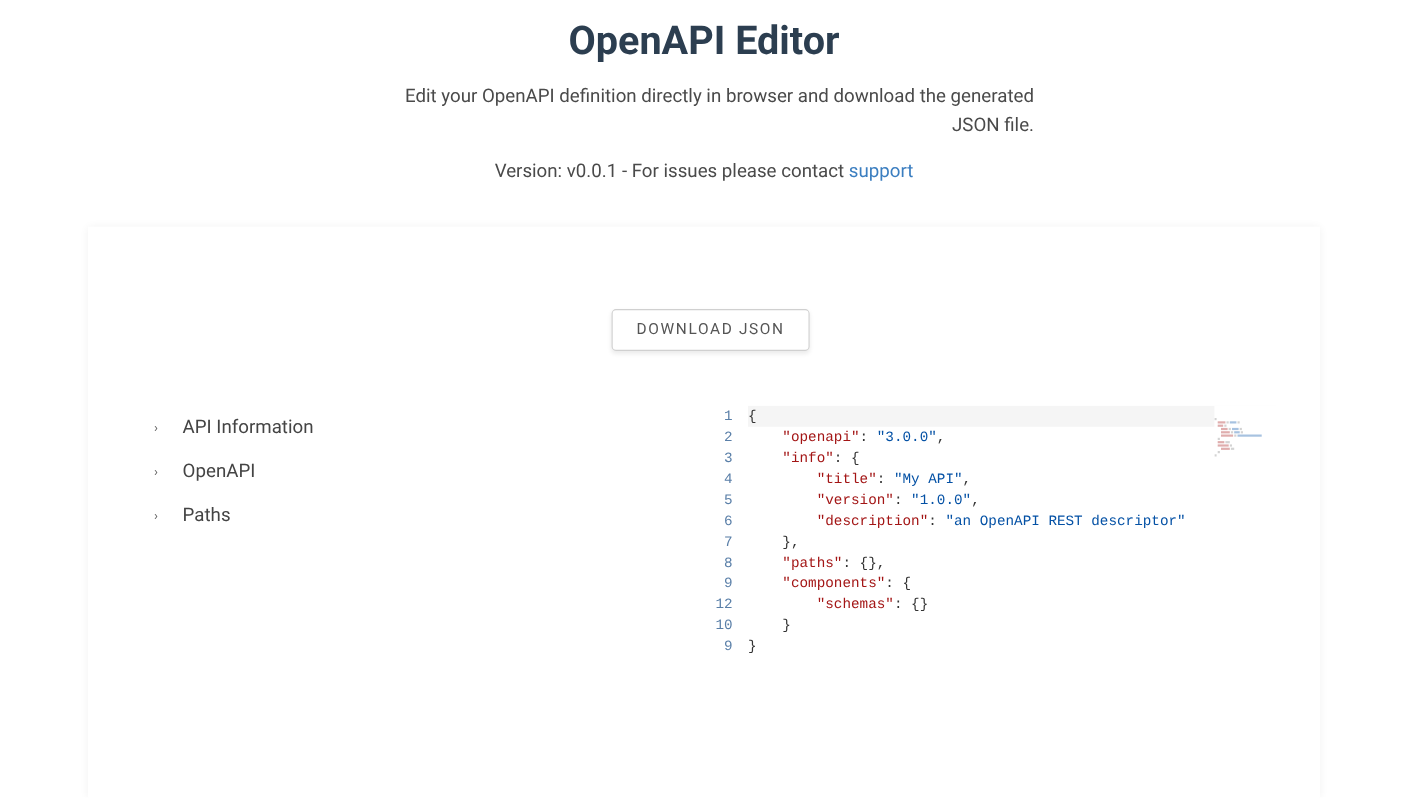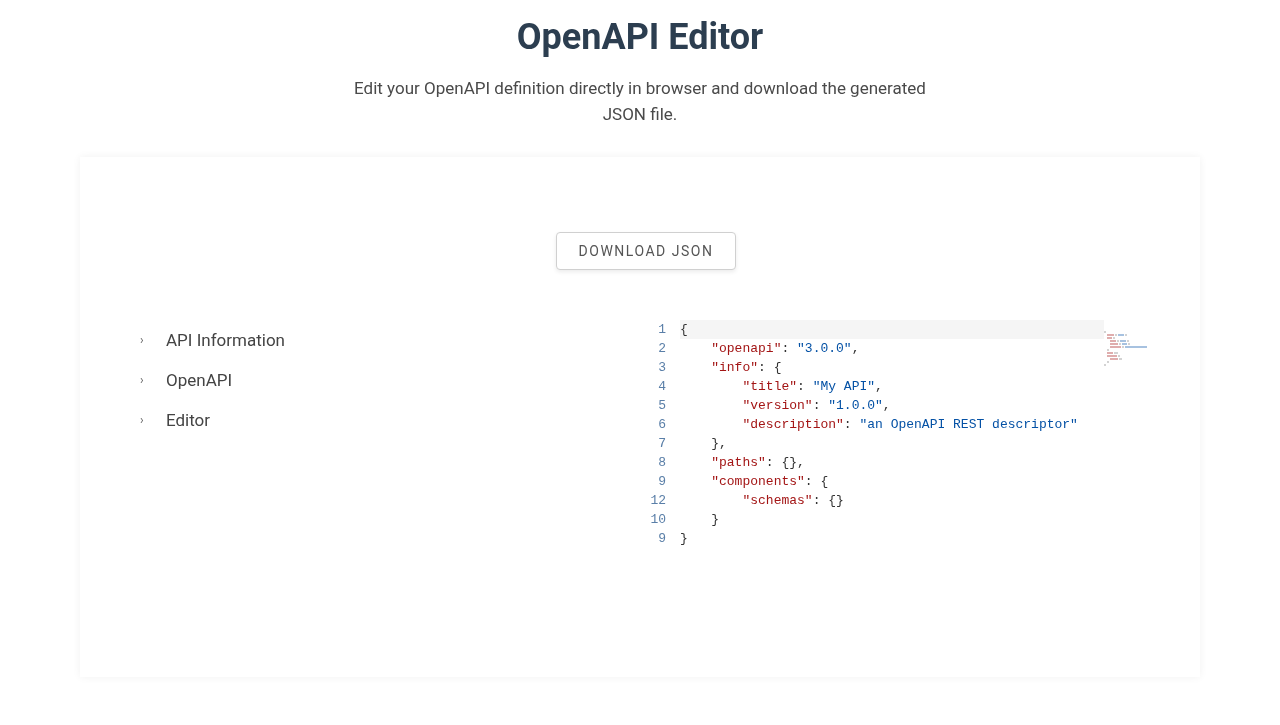--- a/index.html
+++ b/index.html
@@ -20,21 +20,22 @@
       font-weight: 700;
       color: #2c3e50;
       margin-top: 16px;
       margin-bottom: 18px;
     }
     .subtitle {
       font-size: 17px;
       color: #4a4a4a;
       line-height: 1.5;
       max-width: 600px;
-      margin: 0 auto 30px auto;
+      margin: 0 auto 19px auto;
+      text-align: right;
     }
     .version-line {
       font-size: 17px;
       color: #4a4a4a;
       margin-bottom: 40px;
     }
     .version-line a {
       color: #3b7ec0;
       text-decoration: none;
     }
@@ -132,40 +133,43 @@
     .mm-r { background: rgba(163,21,21,0.35); display:inline-block; height:2px; }
     .mm-b { background: rgba(4,81,165,0.35); display:inline-block; height:2px; }
     .mm-g { background: rgba(80,80,80,0.25); display:inline-block; height:2px; }
   </style>
 </head>
 <body>
 
 <div class="header">
   <h1 class="title">OpenAPI Editor</h1>
   <p class="subtitle">Edit your OpenAPI definition directly in browser and download the generated JSON file.</p>
+  <p class="version-line">
+    <span>Version: </span><span>v0.0.1</span><span> - For issues please contact </span><a href="#">support</a>
+  </p>
 </div>
 
 <div class="main-card">
   <div class="download-wrap">
     <button class="download-btn">DOWNLOAD JSON</button>
   </div>
 
   <div class="content-row">
     <div class="sidebar">
       <div class="tree-item">
         <span class="chevron">›</span>
         <span>API Information</span>
       </div>
       <div class="tree-item">
         <span class="chevron">›</span>
         <span>OpenAPI</span>
       </div>
       <div class="tree-item">
         <span class="chevron">›</span>
-        <span>Editor</span>
+        <span>Paths</span>
       </div>
     </div>
 
     <div class="editor-pane">
       <div class="editor-inner">
         <div class="gutter" id="gutter">
             <div>1</div>
             <div>2</div>
             <div>3</div>
             <div>4</div>

